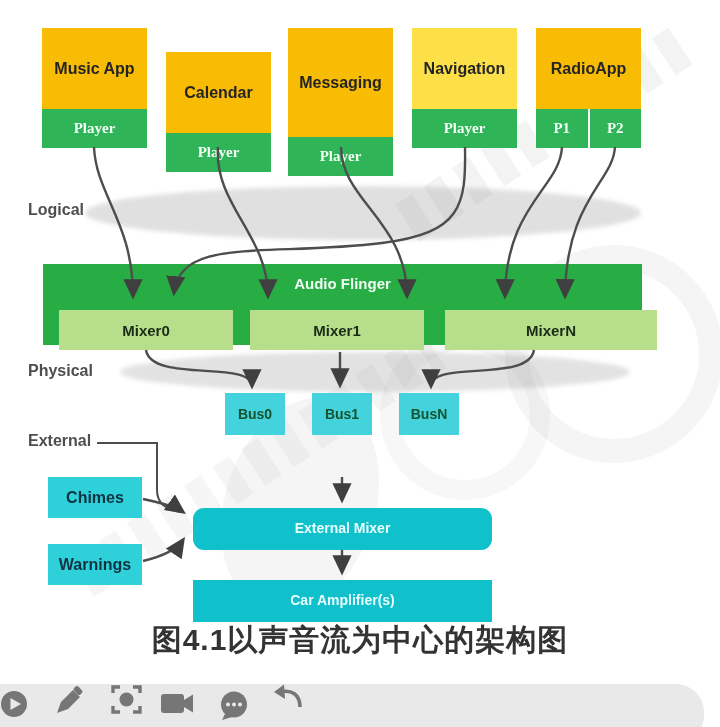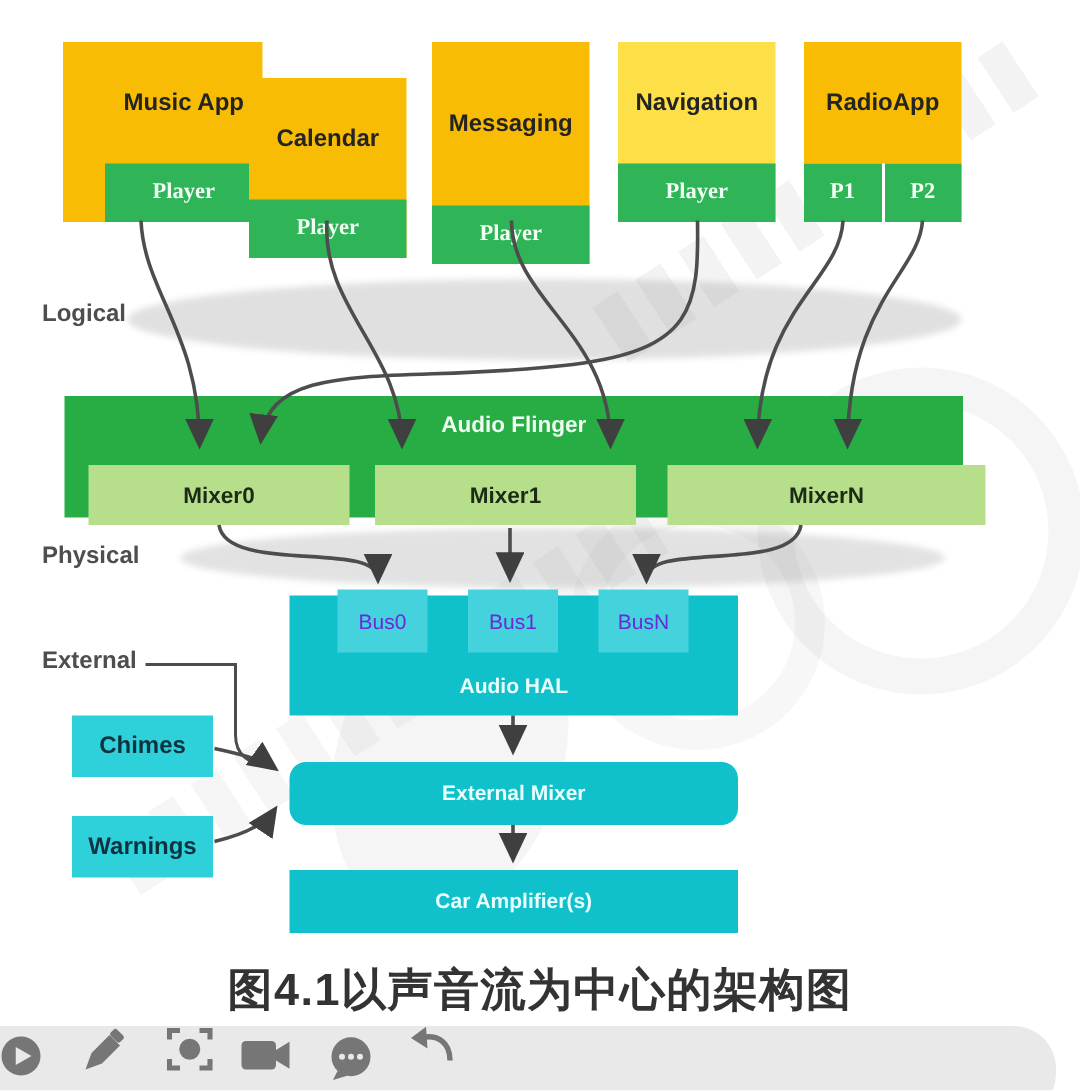--- a/index.html
+++ b/index.html
@@ -19,21 +19,21 @@
     font-weight:bold;font-size:16px;color:#242424;}
   .app-band{height:39px;display:flex;gap:2px;}
   .player-cell{flex:1;display:flex;align-items:center;justify-content:center;
     font-weight:bold;font-size:15px;color:#f2fff4;font-family:Liberation Serif, serif;}
   .bigbox{z-index:10;}
   .boxlabel-light{color:#eefcf2;font-weight:bold;text-align:center;}
   .mixer{z-index:11;display:flex;align-items:center;justify-content:center;
     font-weight:bold;font-size:15px;color:#1c2b16;}
   .tealtext{color:#e8feff;font-weight:bold;text-align:center;}
   .busbox{z-index:12;display:flex;align-items:center;justify-content:center;
-    font-weight:normal;font-size:14px;color:#6d28d9;}
+    font-weight:bold;font-size:14px;color:#14532d;}
   .smallteal{z-index:11;display:flex;align-items:center;justify-content:center;
     font-weight:bold;font-size:16px;color:#0e3340;}
   .layer-label{z-index:12;font-size:16px;font-weight:bold;color:#4e4e4e;}
   
   #lines{position:absolute;left:0;top:0;z-index:30;pointer-events:none;}
   
   #bottom-bar{z-index:5;background:#e9e9e9;border-radius:28px;}
   .tool-icon{z-index:8;}
   #caption{z-index:9;font-size:30px;font-weight:bold;color:#333;text-align:center;
     letter-spacing:1px;}
@@ -45,21 +45,21 @@
 
   <div class="abs ellipse" style="left:85px;top:186px;width:556px;height:54px;opacity:.8;"></div>
   <div class="abs ellipse" style="left:120px;top:352px;width:510px;height:40px;opacity:.75;"></div>
 
   <div class="abs wm wm-stripe" style="left:395px;top:205px;width:330px;height:44px;opacity:.10;transform:rotate(-33deg);"></div>
   <div class="abs wm wm-stripe" style="left:70px;top:560px;width:420px;height:44px;opacity:.08;transform:rotate(-33deg);"></div>
   <div class="abs wm wm-ring" style="left:505px;top:245px;width:170px;height:170px;border:24px solid #999;opacity:.10;"></div>
   <div class="abs wm wm-ring" style="left:380px;top:330px;width:130px;height:130px;border:20px solid #999;opacity:.08;"></div>
   <div class="abs wm" style="left:225px;top:395px;width:150px;height:220px;background:#9a9a9a;border-radius:50%;opacity:.10;transform:rotate(18deg);"></div>
 
-  <div class="abs appbox" style="left:42px;top:28px;width:105px;height:120px;background:#F9BC05;padding-left:28px;">
+  <div class="abs appbox" style="left:42px;top:28px;width:105px;height:120px;background:#F9BC05;">
     <div class="app-top">Music App</div>
     <div class="app-band">
       <div class="player-cell" style="background:#2FB457;">Player</div>
     </div>
   </div>
 
   <div class="abs appbox" style="left:166px;top:28px;width:105px;height:120px;background:#F9BC05;margin-top:24px;">
     <div class="app-top">Calendar</div>
     <div class="app-band">
       <div class="player-cell" style="background:#2FB457;">Player</div>
@@ -92,23 +92,20 @@
   <div class="abs layer-label" style="left:28px;top:362px;">Physical</div>
   <div class="abs layer-label" style="left:28px;top:432px;">External</div>
 
   <div class="abs bigbox" style="left:43px;top:264px;width:599px;height:81px;background:#28AD44;">
     <div class="boxlabel-light" style="margin-top:11px;font-size:15px;">Audio Flinger</div>
   </div>
   <div class="abs mixer" style="left:59px;top:310px;width:174px;height:40px;background:#B7DF8B;">Mixer0</div>
   <div class="abs mixer" style="left:250px;top:310px;width:174px;height:40px;background:#B7DF8B;">Mixer1</div>
   <div class="abs mixer" style="left:445px;top:310px;width:212px;height:40px;background:#B7DF8B;">MixerN</div>
 
-  <div class="abs bigbox" style="left:193px;top:397px;width:299px;height:80px;background:#10C1CB;">
-    <div class="tealtext" style="margin-top:52px;font-size:14px;">Audio HAL</div>
-  </div>
   <div class="abs busbox" style="left:225px;top:393px;width:60px;height:42px;background:#44D3DC;">Bus0</div>
   <div class="abs busbox" style="left:312px;top:393px;width:60px;height:42px;background:#44D3DC;">Bus1</div>
   <div class="abs busbox" style="left:399px;top:393px;width:60px;height:42px;background:#44D3DC;">BusN</div>
 
   <div class="abs bigbox" style="left:193px;top:508px;width:299px;height:42px;background:#10C1CB;border-radius:11px;">
     <div class="tealtext" style="margin-top:12px;font-size:14px;">External Mixer</div>
   </div>
   <div class="abs smallteal" style="left:48px;top:477px;width:94px;height:41px;background:#2ED0D9;">Chimes</div>
 
   <div class="abs bigbox" style="left:193px;top:580px;width:299px;height:42px;background:#10C1CB;">
@@ -139,21 +136,21 @@
       <path marker-end="url(#ah)" d="M342,550 L342,572"></path>
 
       <path stroke-width="2" d="M97,443 L157,443 L157,490 C157,504 166,509 181,512"></path>
       <path marker-end="url(#ah)" d="M143,499 C162,503 176,507 183,512"></path>
       <path marker-end="url(#ah)" d="M143,561 C164,556 177,549 183,540"></path>
     </g>
   </svg>
 
   <div class="abs" id="bottom-bar" style="left:-26px;top:684px;width:730px;height:60px;"></div>
 
-  <div class="abs" id="caption" style="left:0;top:640px;width:720px;">图4.1以声音流为中心的架构图</div>
+  <div class="abs" id="caption" style="left:0;top:620px;width:720px;">图4.1以声音流为中心的架构图</div>
 
   <svg class="abs tool-icon" style="left:0px;top:690px;" width="28" height="28">
     <circle cx="14" cy="14" r="13" fill="#767676"></circle>
     <polygon points="10.5,8 21,14 10.5,20" fill="#e9e9e9"></polygon>
   </svg>
 
   <svg class="abs tool-icon" style="left:52px;top:685px;" width="33" height="33">
     <g fill="#767676" transform="rotate(0)">
       <polygon points="5,28 9,17 21,5 28,12 16,24"></polygon>
       <rect x="21.5" y="2.5" width="9" height="6" rx="2" transform="rotate(45 26 5.5)"></rect>

